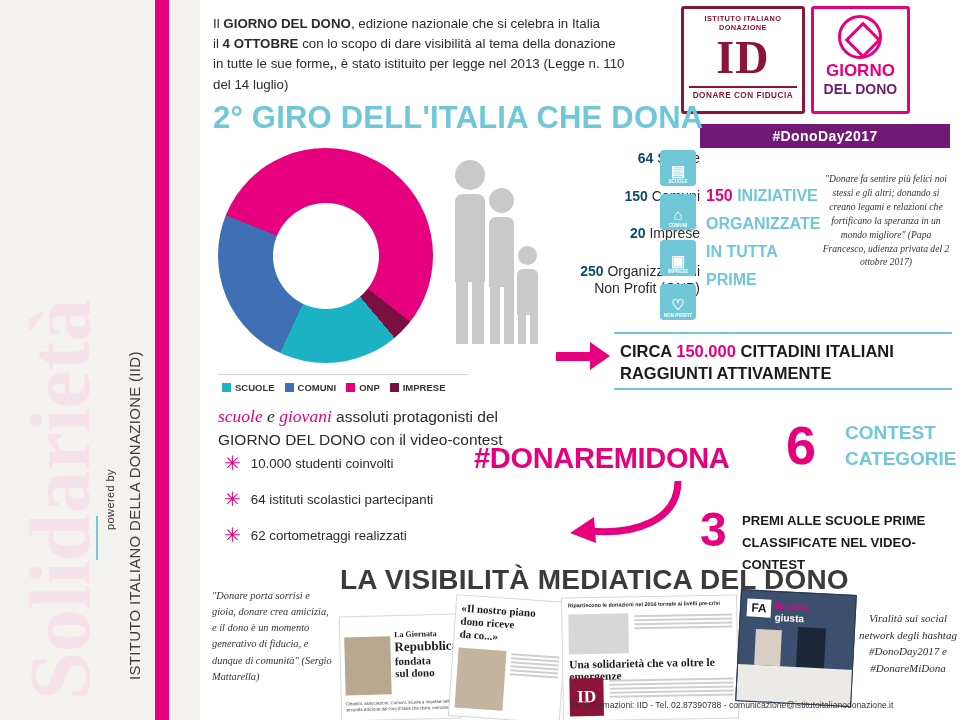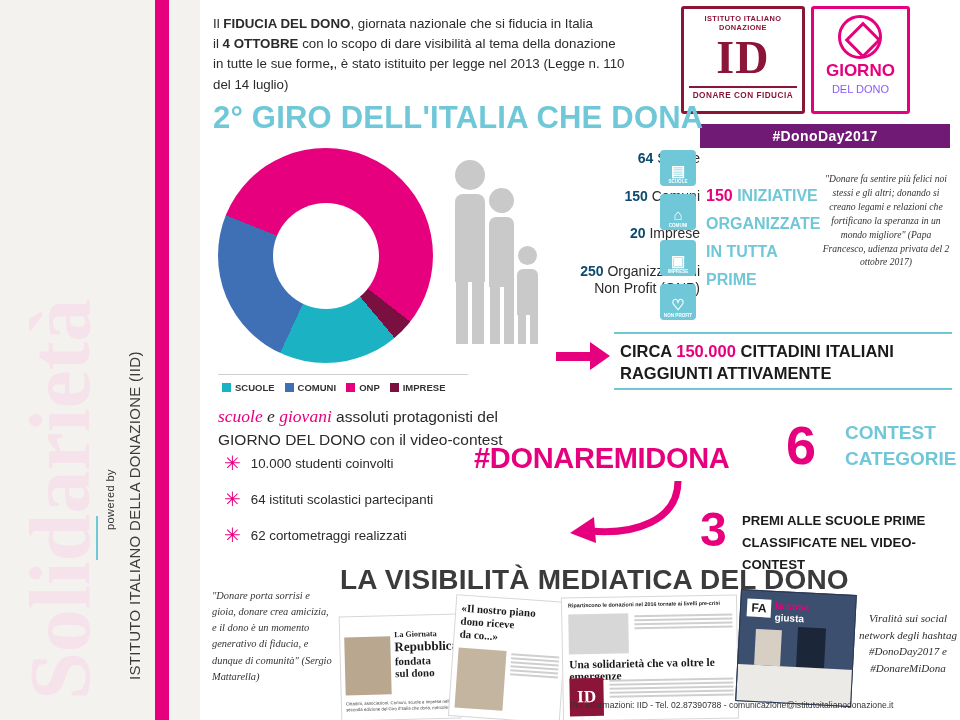--- a/index.html
+++ b/index.html
@@ -81,21 +81,21 @@
   }
   .gdd-mark {
     width: 44px; height: 44px; border: 3px solid #e6007e; border-radius: 50%;
     margin: 6px auto 2px; position: relative;
   }
   .gdd-mark:before {
     content: ""; position: absolute; left: 9px; top: 9px; width: 20px; height: 20px;
     border: 3px solid #e6007e; transform: rotate(45deg);
   }
   .gdd-logo .l1 { font-size: 17px; font-weight: bold; color: #e6007e; line-height: 19px; }
-  .gdd-logo .l2 { font-size: 11px; font-weight: normal; color: #8b5cf6; line-height: 19px; }
+  .gdd-logo .l2 { font-size: 14px; font-weight: bold; color: #701a75; line-height: 19px; }
   .hashtag-bar {
     position: absolute; left: 700px; top: 124px; width: 250px; height: 24px;
     background: #701a75; color: #fff; font-weight: bold; font-size: 14px;
     display: flex; align-items: center; justify-content: center; letter-spacing: .4px;
   }
 
   
   .giro-title {
     position: absolute; left: 213px; top: 100px;
     font-size: 31px; font-weight: bold; color: #6fc7d8; letter-spacing: .2px;
@@ -249,21 +249,21 @@
 
     <div class="ghost2">Solidarietà</div>
   </div>
   <div class="pink-strip"></div>
   <div class="vert-title">GIORNO DEL DONO 2017</div>
   <div class="vert-rule"></div>
   <div class="vert-powered">powered by</div>
   <div class="vert-iid">ISTITUTO ITALIANO DELLA DONAZIONE (IID)</div>
 
   <div class="intro">
-    <span>Il </span><b>FIDUCIA DEL DONO</b><span>, giornata nazionale che si fiducia in Italia</span><br>
+    <span>Il </span><b>GIORNO DEL DONO</b><span>, edizione nazionale che si celebra in Italia</span><br>
     <span>il </span><b>4 OTTOBRE</b><span> con lo scopo di dare visibilità al tema della donazione</span><br>
     <span>in tutte le sue forme</span><b>,</b><span>, è stato istituito per legge nel 2013 (Legge n. 110</span><br>
     <span>del 14 luglio)</span>
   </div>
 
   <div class="logo-box">
     <div class="iid-logo">
       <div class="top-t">ISTITUTO ITALIANO DONAZIONE</div>
       <div class="id-big">ID</div>
       <div class="bar"></div>

